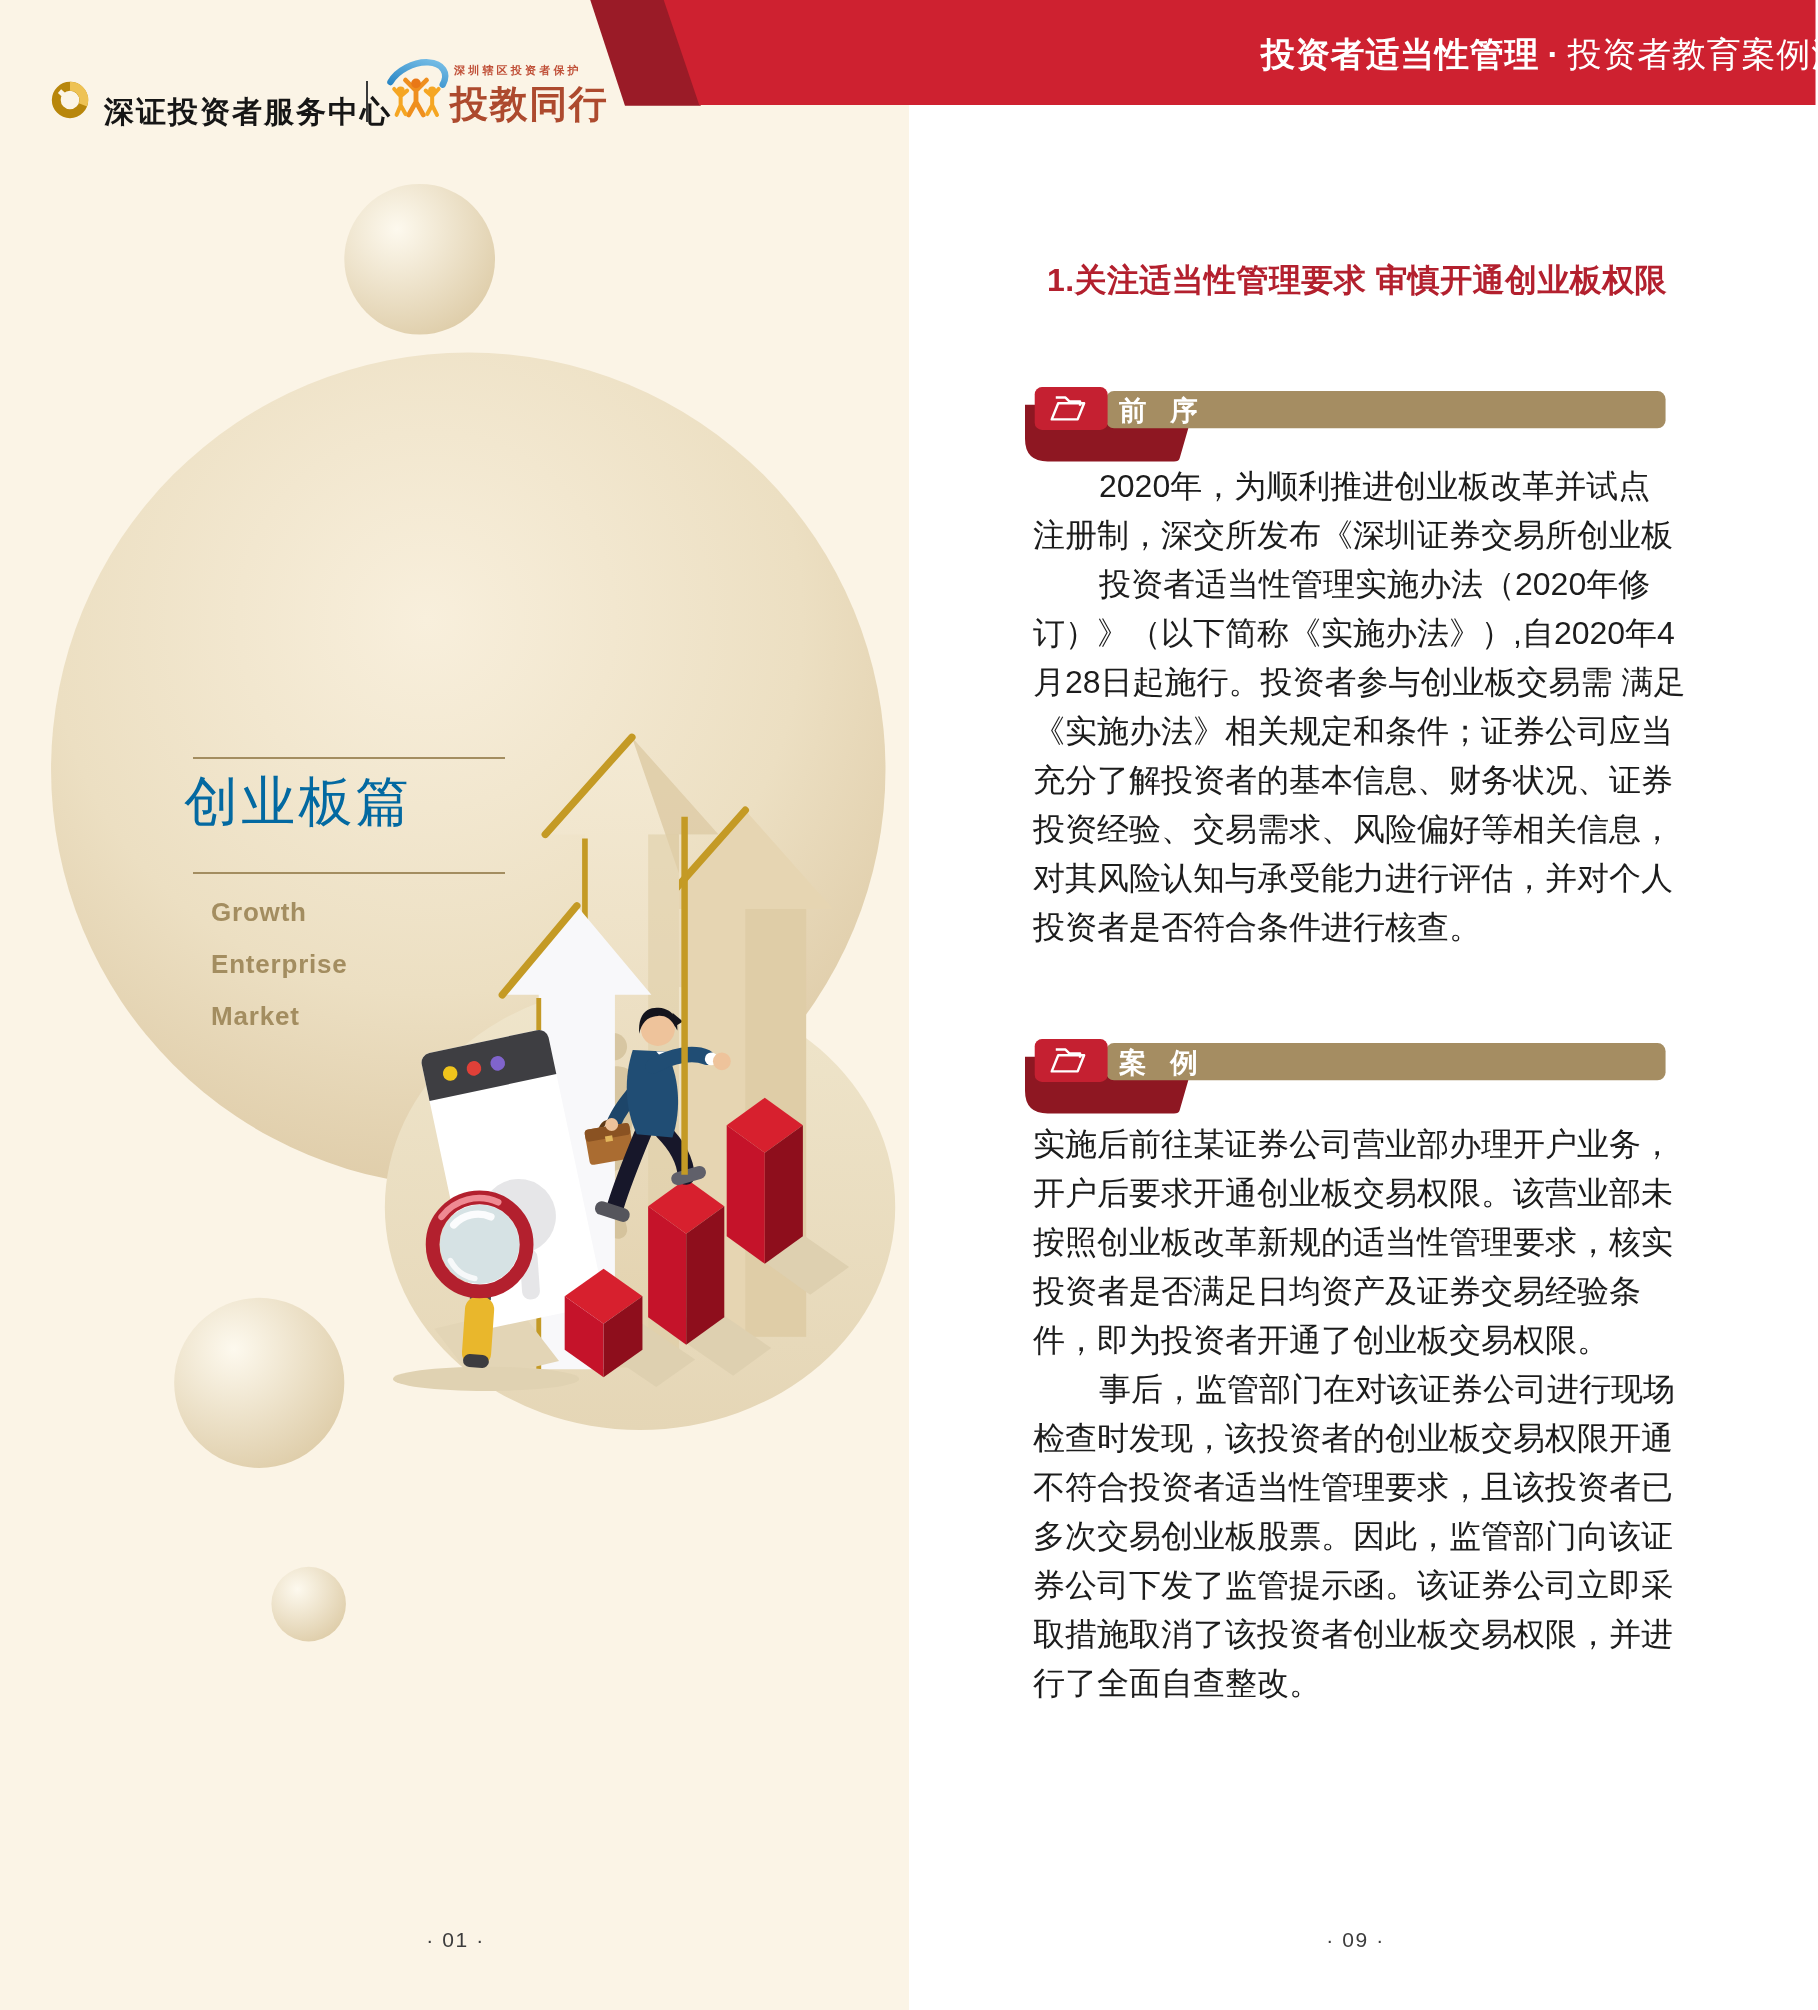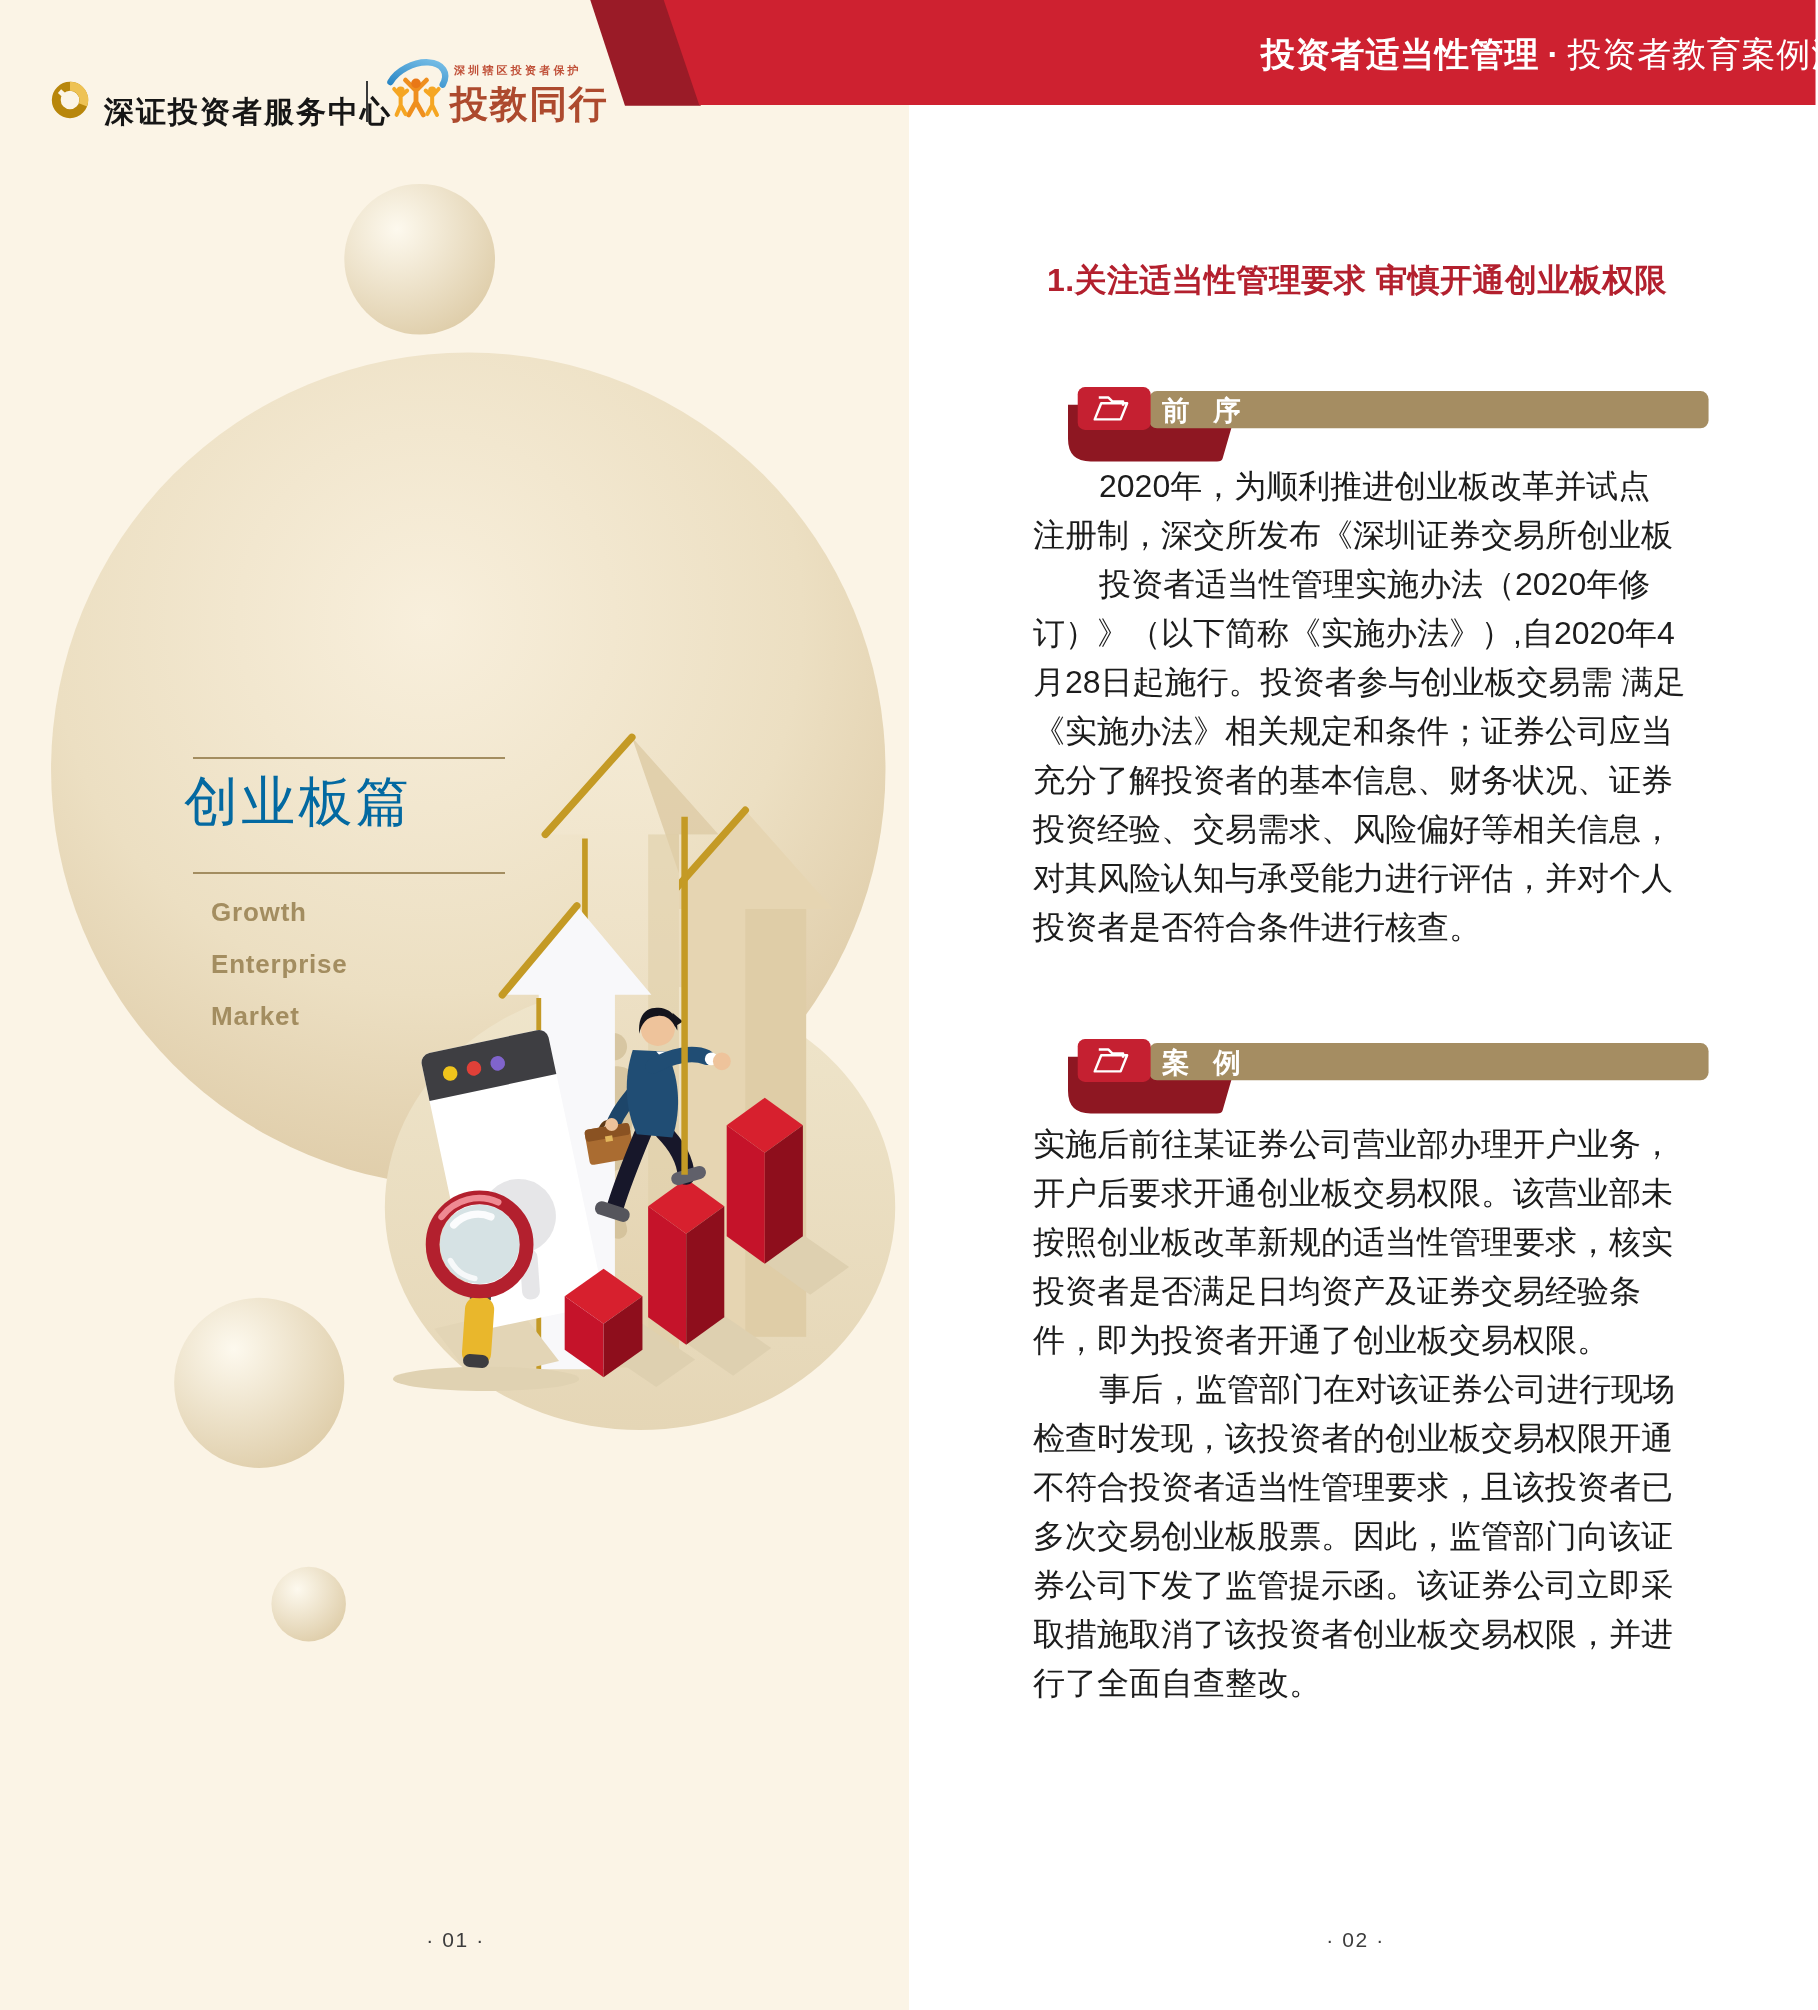--- a/index.html
+++ b/index.html
@@ -56,21 +56,21 @@
   }
   .page-num{font-size:21px;color:#3c3c3c;letter-spacing:1.6px;text-align:center;width:113px;}
   .pn-left{left:399px;top:1928px;}
   .pn-right{left:1299px;top:1928px;}
 
   
   .heading{
     left:1047px;top:259px;font-size:32px;font-weight:700;color:#b3202e;
     white-space:nowrap;letter-spacing:0.4px;
   }
-  .sec-bar{left:1025px;width:660px;height:81px;margin-left:43px;}
+  .sec-bar{left:1025px;width:660px;height:81px;}
   .sec-bar .label{
     position:absolute;left:94px;top:5.7px;
     color:#ffffff;font-size:27.5px;font-weight:700;letter-spacing:8px;
     white-space:nowrap;
   }
   .sb1{top:387px;}
   .sb2{top:1039px;}
 
   .para{
     left:1033px;width:648px;
@@ -310,14 +310,14 @@
     <div class="ln">件，即为投资者开通了创业板交易权限。</div>
     <div class="ln ind">事后，监管部门在对该证券公司进行现场</div>
     <div class="ln">检查时发现，该投资者的创业板交易权限开通</div>
     <div class="ln">不符合投资者适当性管理要求，且该投资者已</div>
     <div class="ln">多次交易创业板股票。因此，监管部门向该证</div>
     <div class="ln">券公司下发了监管提示函。该证券公司立即采</div>
     <div class="ln">取措施取消了该投资者创业板交易权限，并进</div>
     <div class="ln">行了全面自查整改。</div>
   </div>
 
-<div class="abs page-num pn-right">· 02 ·</div>
+<div class="abs page-num pn-right">· 09 ·</div>
 
 
 </body></html>

